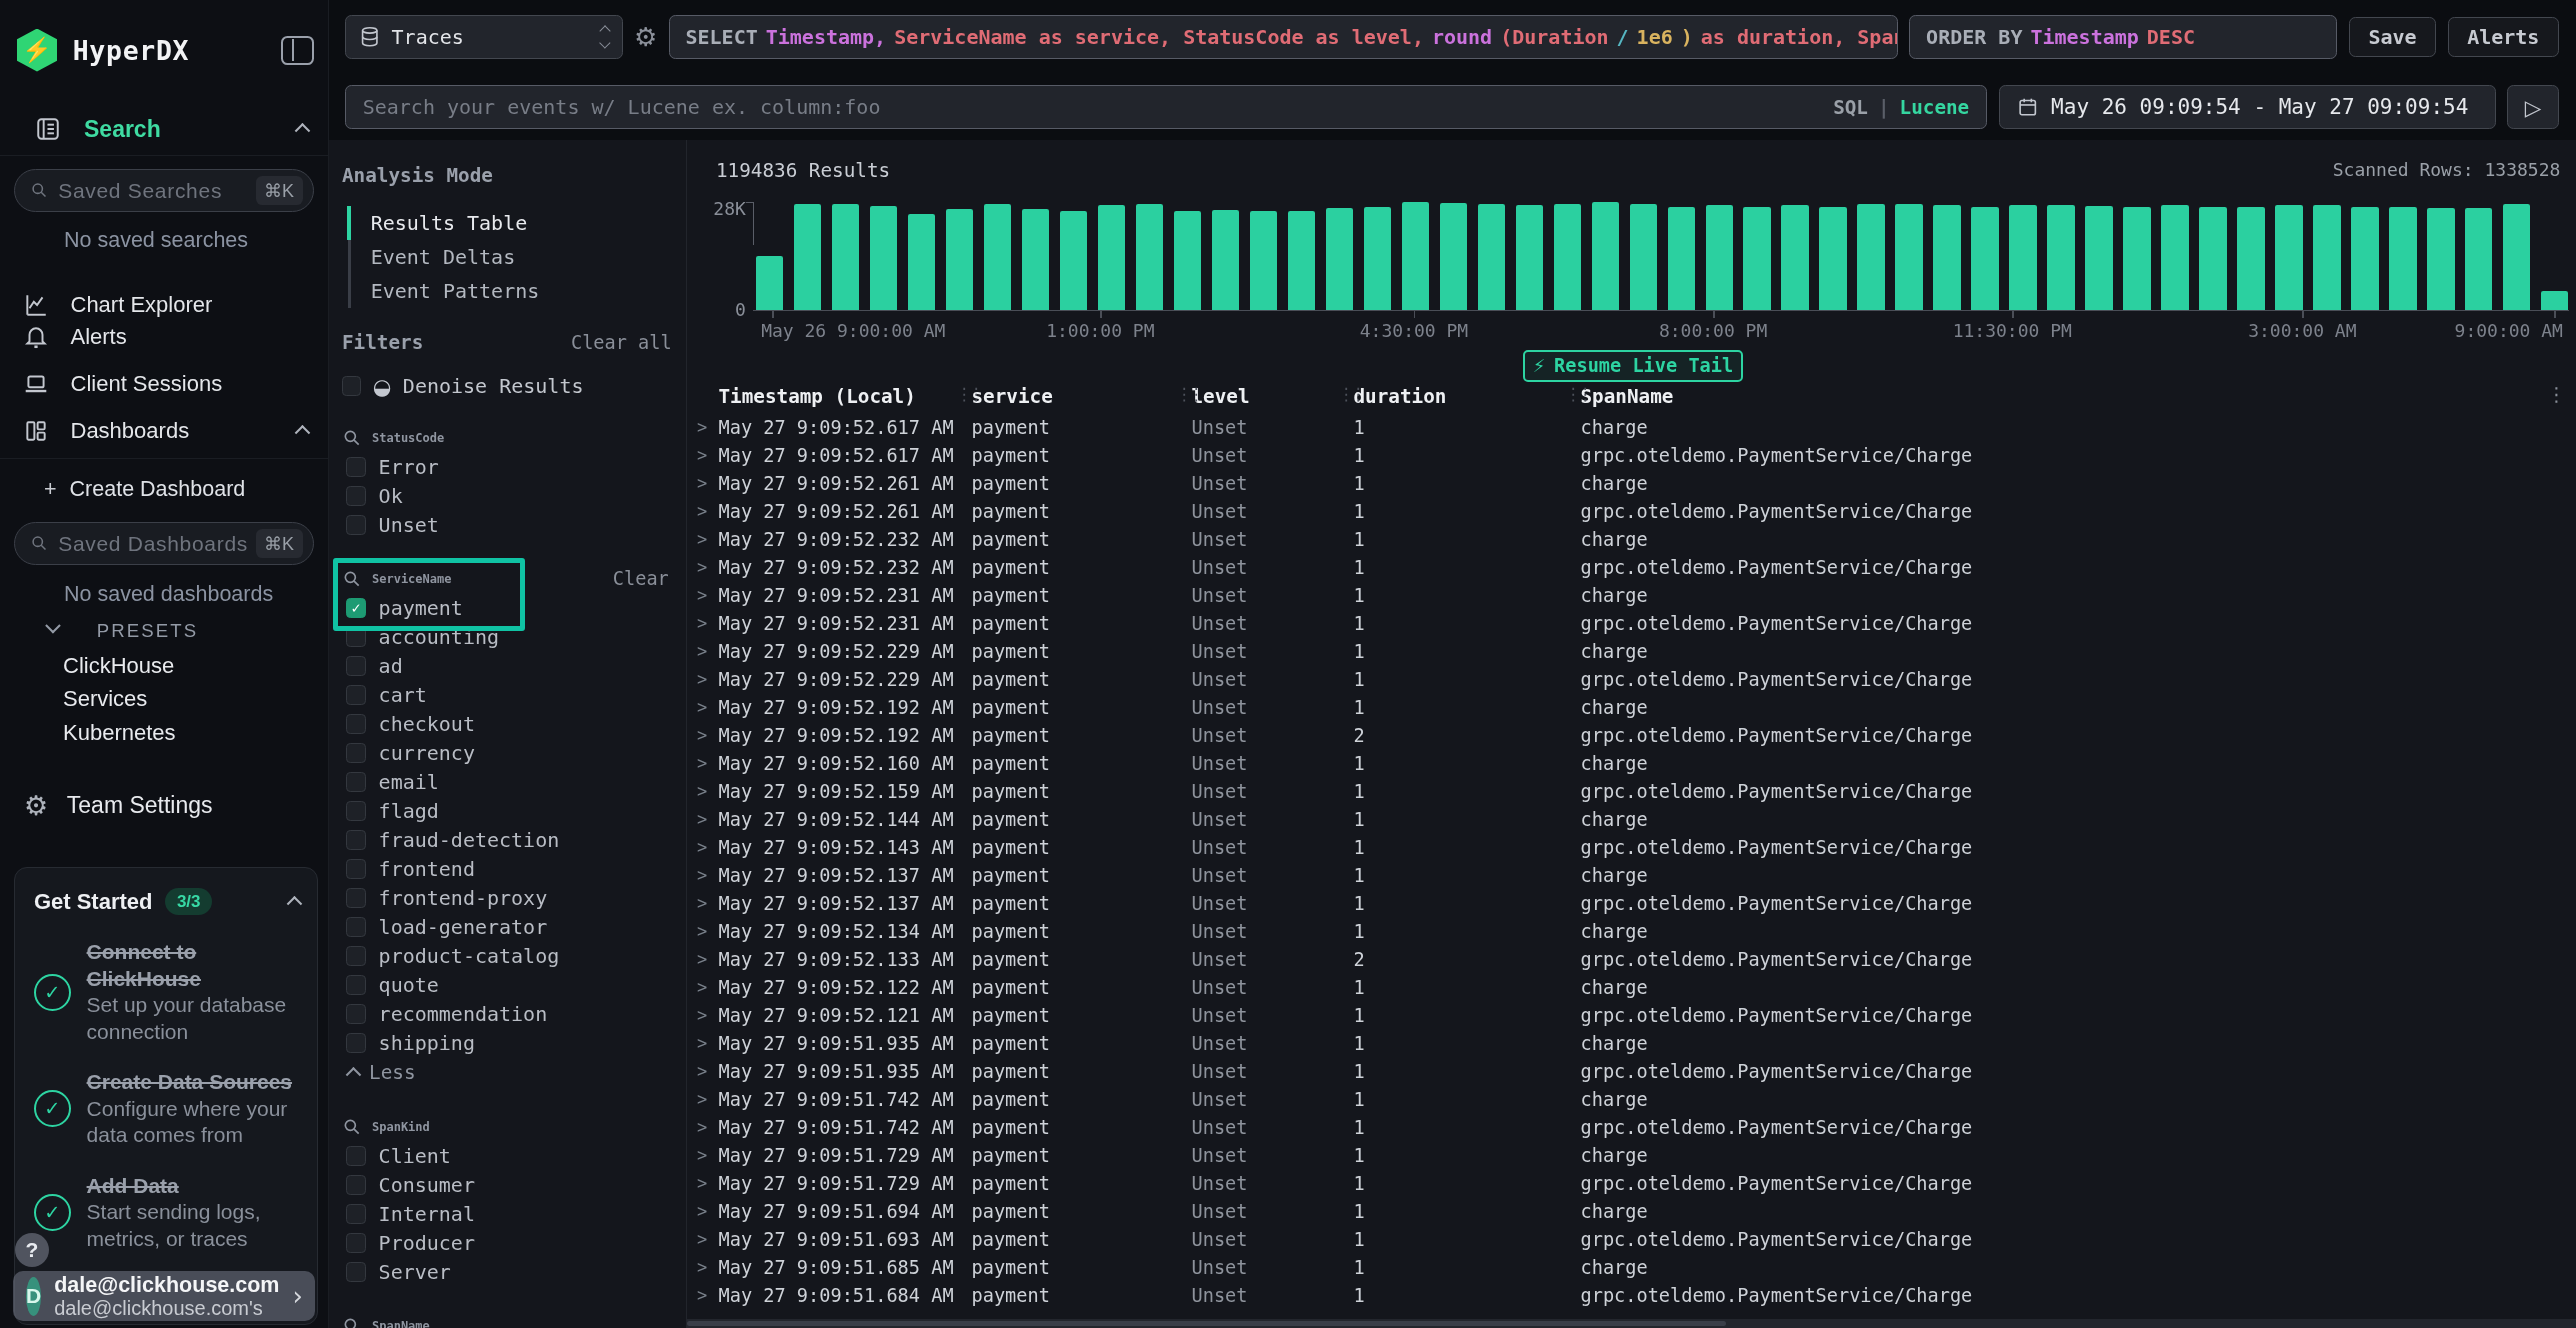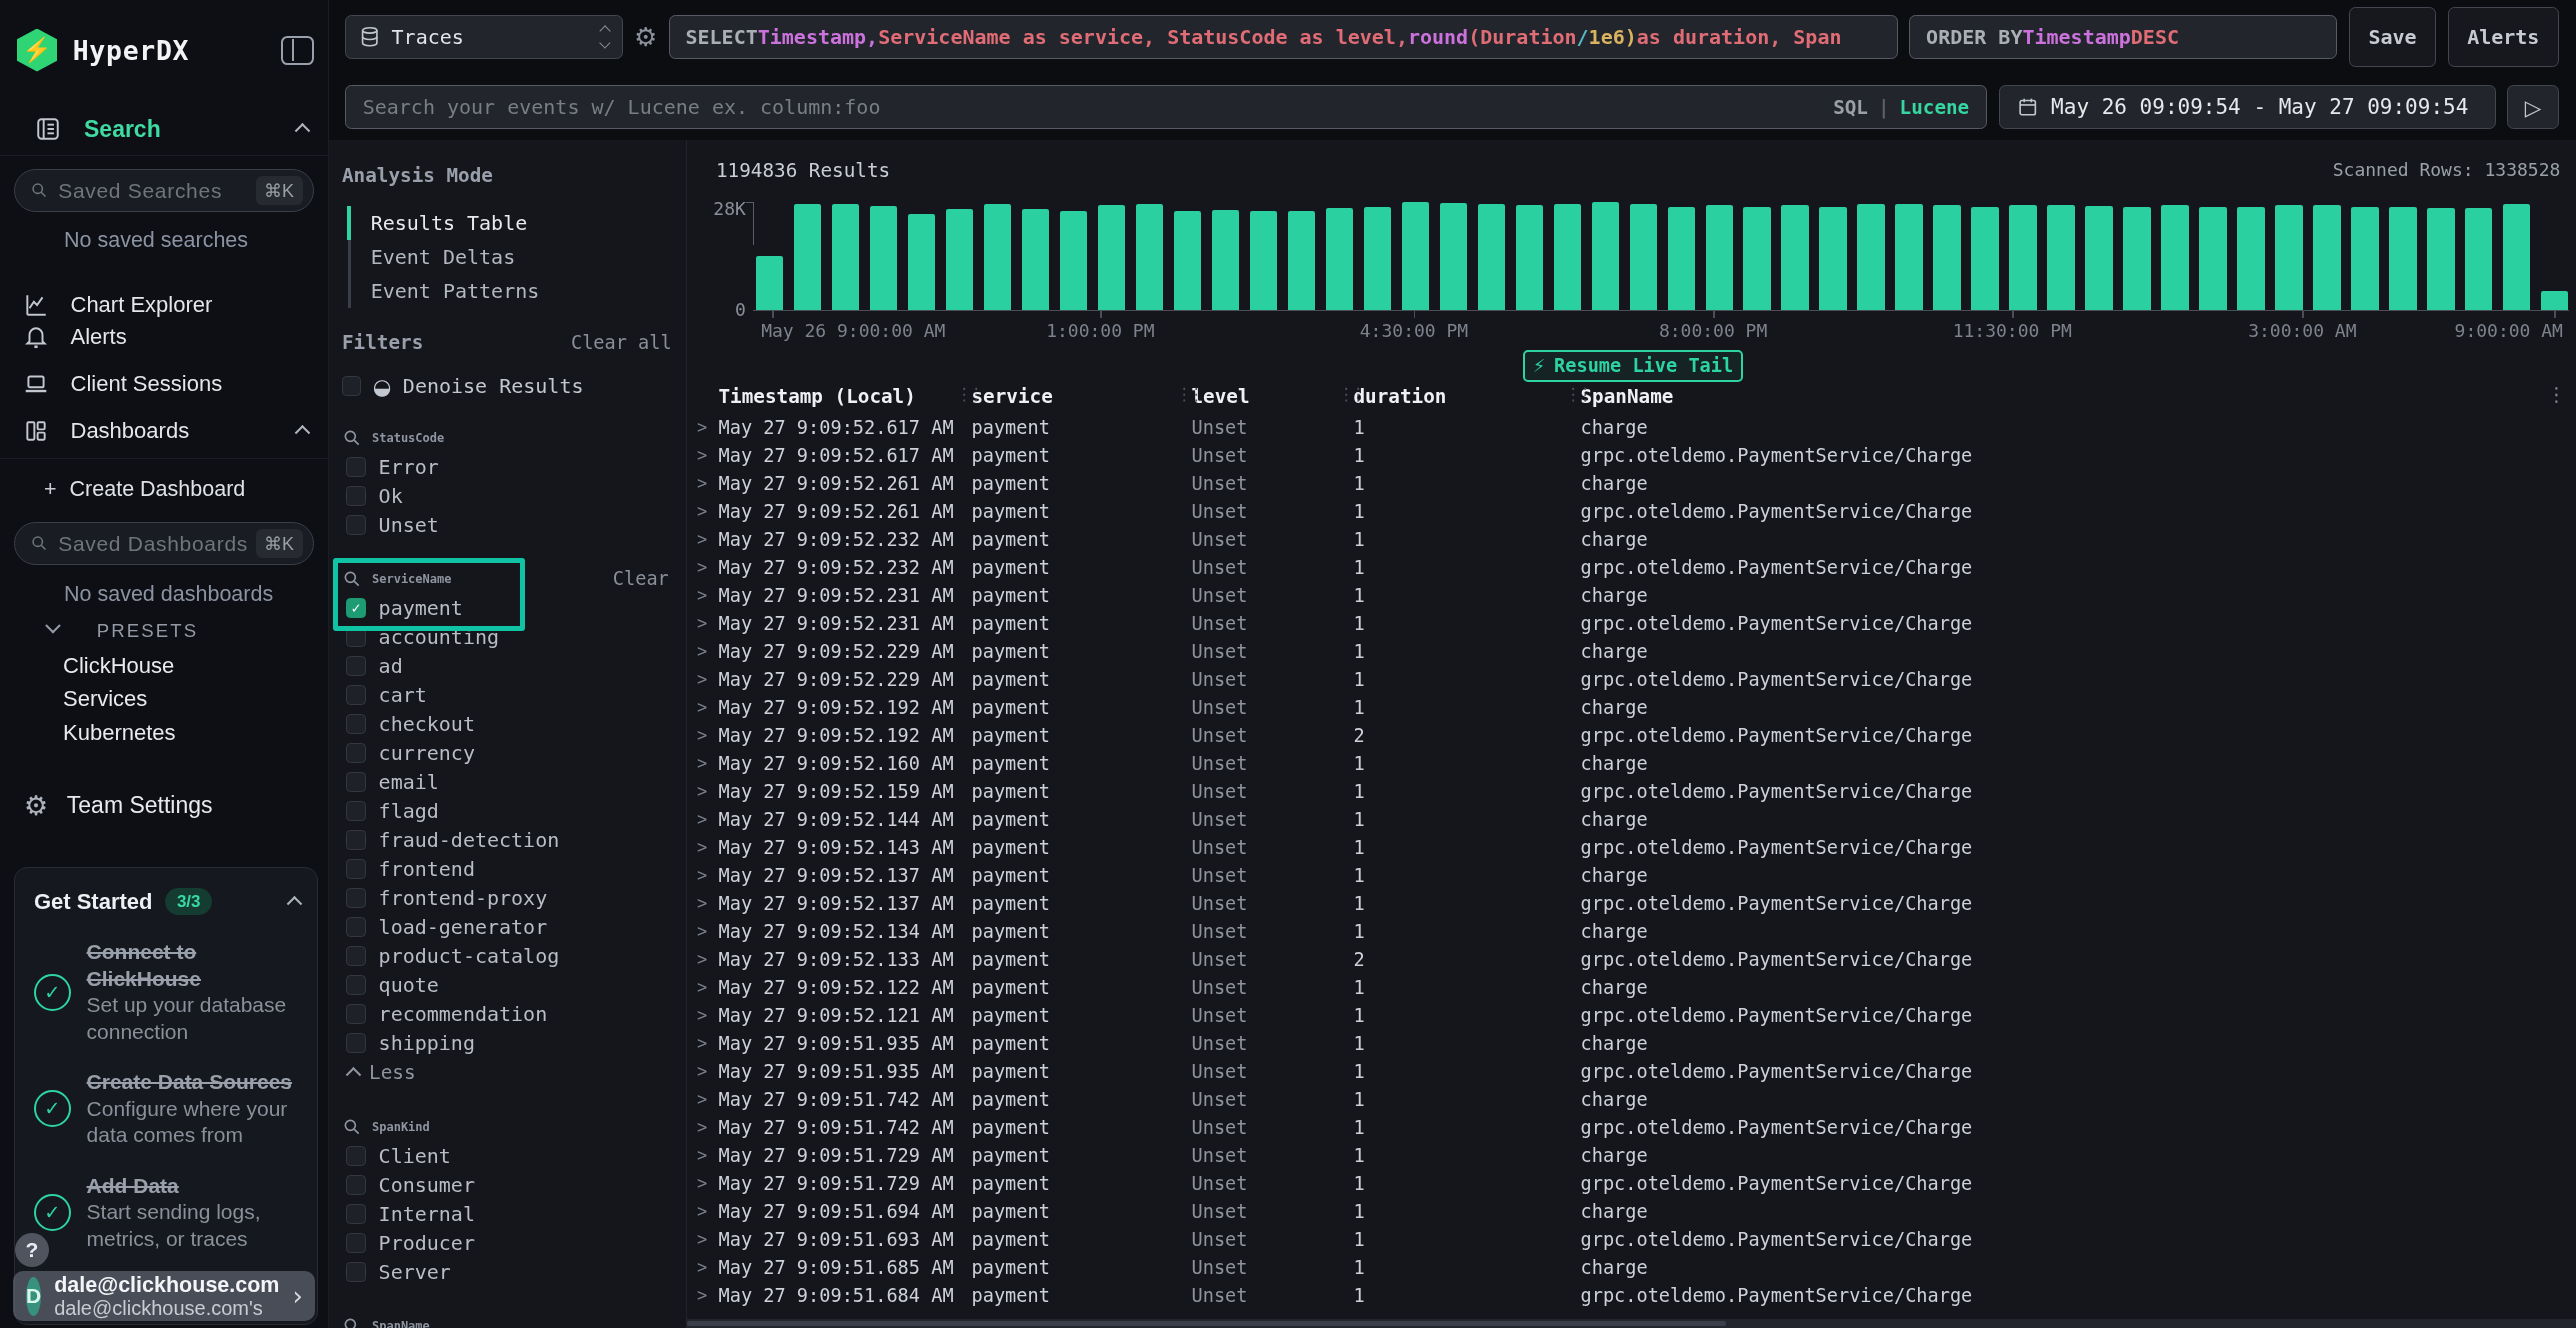--- a/index.html
+++ b/index.html
@@ -65,26 +65,26 @@
   
   .main { position:absolute; left:329px; top:0; right:0; bottom:0; }
   .bar1 { position:absolute; left:0; right:0; top:0; height:74px; display:flex; align-items:center;
           padding:0 17px 0 15.7px; gap:11.4px; }
   .tbox { background:#22252c; border:1.4px solid #43474f; border-radius:6.4px; height:44px; display:flex;
           align-items:center; font-size:20px; }
   .select-box { width:278px; padding:0 13px; color:#e3e5e9; gap:11.4px; }
   .updown { margin-left:auto; display:flex; flex-direction:column; gap:4.3px; }
   .updown i { width:7.9px; height:7.9px; border-top:1.4px solid #8a8f99; border-right:1.4px solid #8a8f99; display:block; }
   .updown i.u { transform:rotate(-45deg); } .updown i.d { transform:rotate(135deg); }
-  .code-box { border-color:#575b66; padding:0 15.7px; font-weight:bold; white-space:nowrap; overflow:hidden; }
+  .code-box { border-color:#575b66; padding:0 15.7px; font-weight:bold; white-space:nowrap; overflow:hidden;gap:8px; }
   .sql-box { flex:1; }
   .order-box { width:428px; }
   .tok-kw { color:#a9aeb7; } .tok-purple { color:#cb72dd; } .tok-red { color:#e06c75; }
   .tok-cyan { color:#56b6c2; } .tok-yellow { color:#d9b35f; }
-  .tbtn { height:60px; border:1.4px solid #43474f; border-radius:6.4px; background:#16181d; color:#c7cad1;
+  .tbtn { height:40px; border:1.4px solid #43474f; border-radius:6.4px; background:#16181d; color:#c7cad1;
           font-family:"DejaVu Sans Mono",monospace; font-size:20px; font-weight:bold; padding:0 18.6px; }
   .bar2 { position:absolute; left:0; right:0; top:74px; height:66px; display:flex; align-items:center;
           padding:0 17px 0 15.7px; gap:11.4px; }
   .search-box { flex:1; padding:0 17px; color:#787d87; }
   .search-box .ph { font-size:20px; }
   .langs { margin-left:auto; display:flex; gap:10px; font-size:19.3px; }
   .langs .sql { color:#9aa0a8; } .langs .sep { color:#5a5e68; } .langs .lucene { color:#35d6a0; }
   .date-box { width:497px; padding:0 17px; color:#e6e8ec; gap:13px; font-size:21px; }
   .play-btn { width:52px; justify-content:center; color:#c3c7cf; font-size:21.5px; font-family:"DejaVu Sans",sans-serif; }
 

